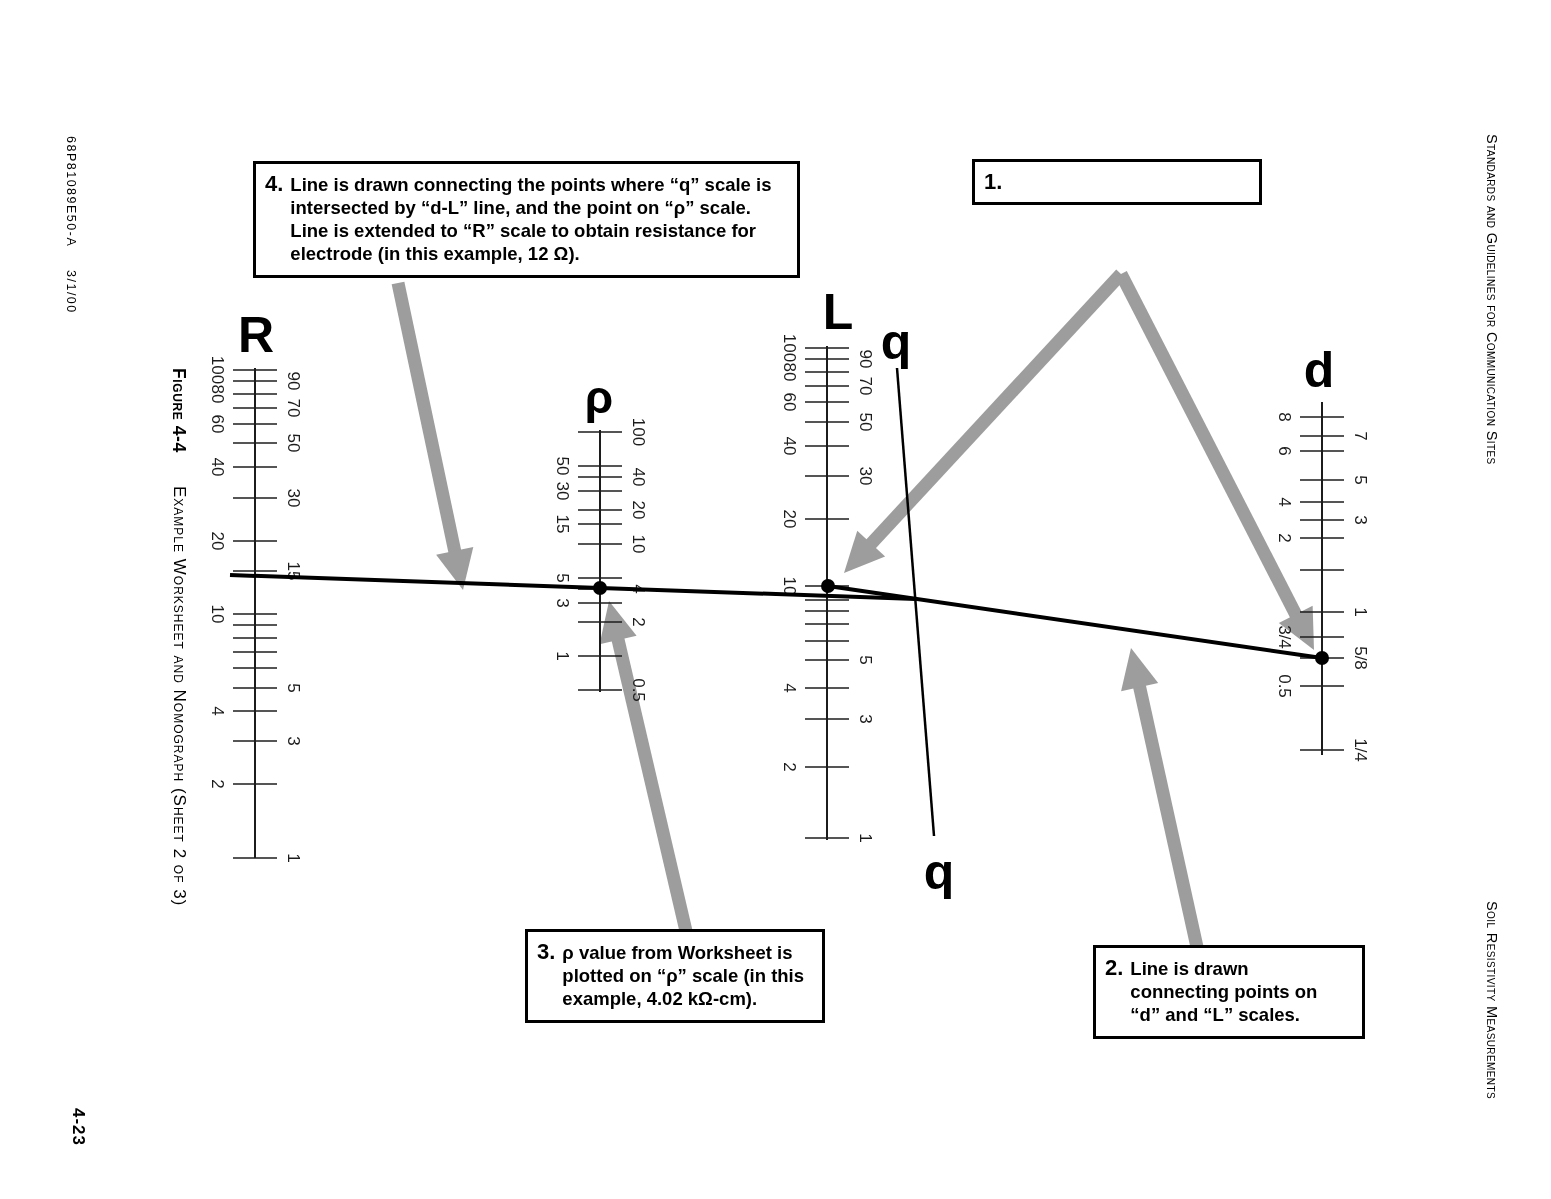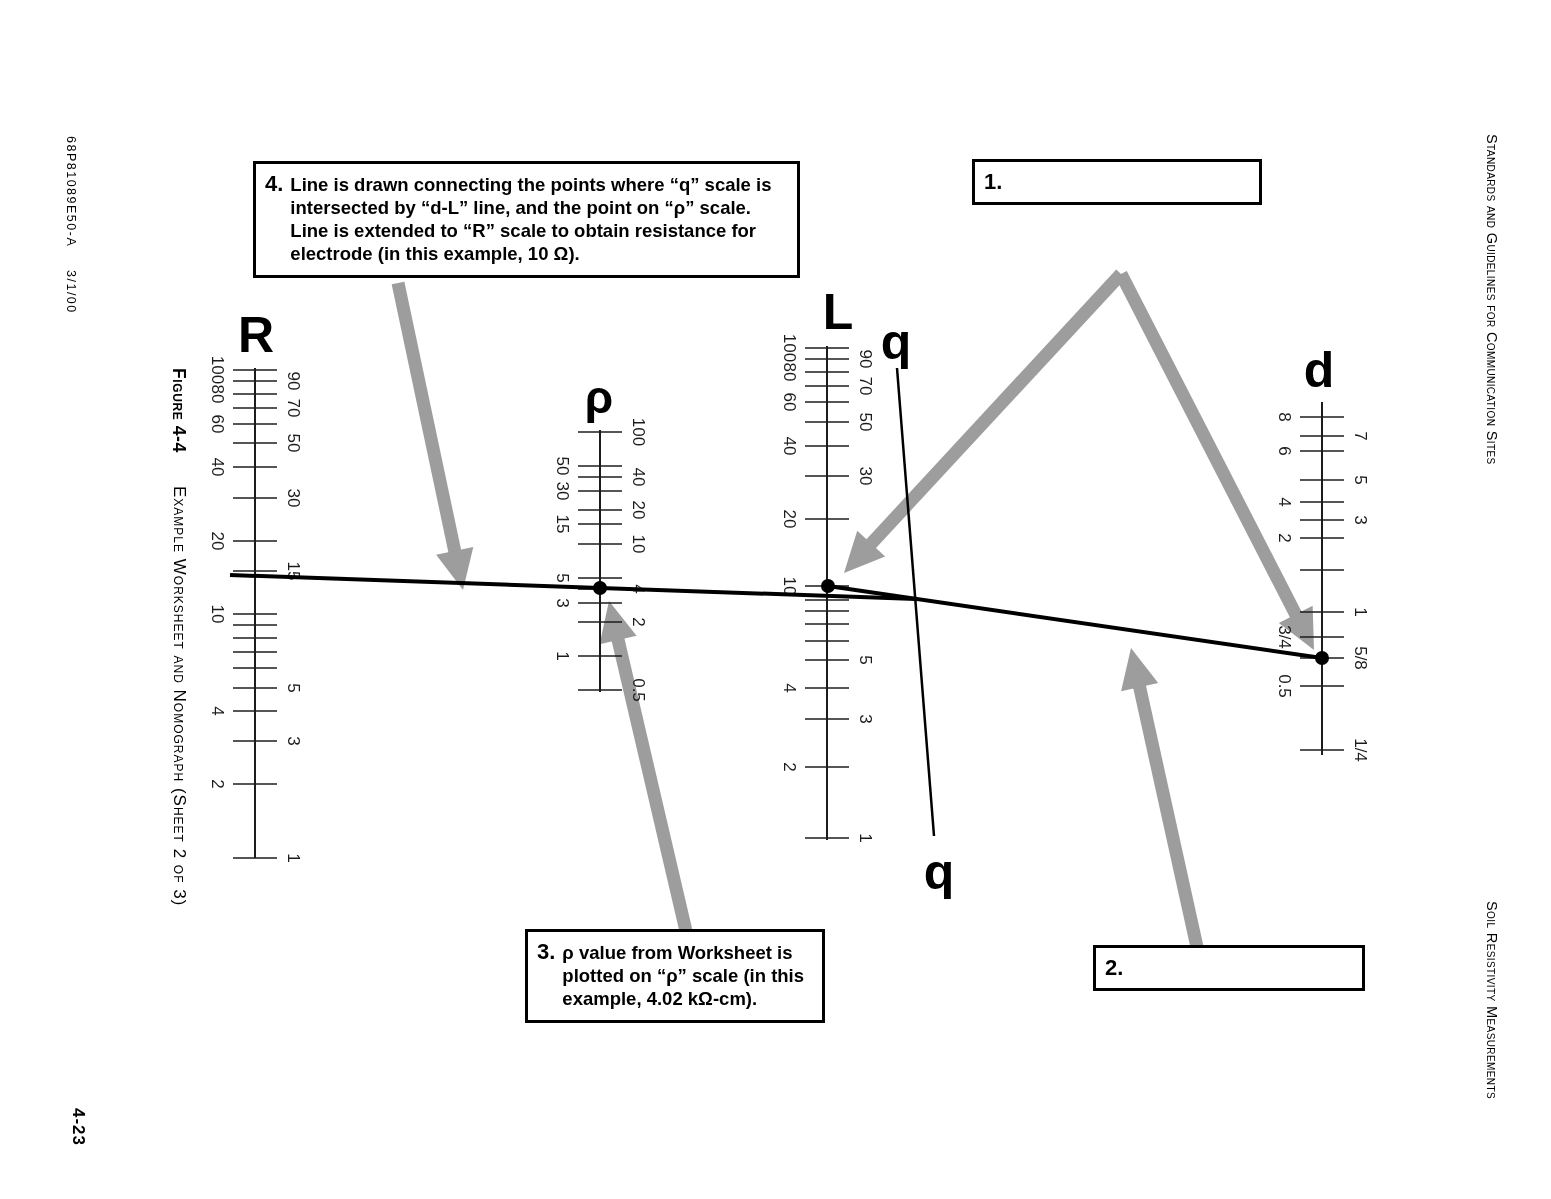--- a/index.html
+++ b/index.html
@@ -190,26 +190,27 @@
   <div class="vtext" style="left:64px;top:136px;font-size:12.5px;letter-spacing:1.5px">68P81089E50-A</div>
   <div class="vtext" style="left:64px;top:270px;font-size:12.5px;letter-spacing:1.5px">3/1/00</div>
   <div class="vtext smallcaps" style="left:168px;top:368px;font-size:17.5px;font-weight:bold;letter-spacing:.6px">Figure 4-4</div>
   <div class="vtext smallcaps" style="left:169px;top:486px;font-size:17px;letter-spacing:1px">Example Worksheet and Nomograph (Sheet 2 of 3)</div>
   <div class="vtext smallcaps" style="left:1484px;top:134px;font-size:14.5px;letter-spacing:.4px">Standards and Guidelines for Communication Sites</div>
   <div class="vtext smallcaps" style="left:1484px;top:901px;font-size:14.5px;letter-spacing:.4px">Soil Resistivity Measurements</div>
   <div class="vtext" style="left:68px;top:1108px;font-size:17px;font-weight:bold;letter-spacing:1px">4-23</div>
 
   <div class="callout" style="left:253px;top:161px;width:547px">
     <span class="num">4.</span>
-    <span class="ctext">Line is drawn connecting the points where “q” scale is intersected by “d-L” line, and the point on “ρ” scale. Line is extended to “R” scale to obtain resistance for electrode (in this example, 10 Ω).</span>
+    <span class="ctext">Line is drawn connecting the points where “q” scale is intersected by “d-L” line, and the point on “ρ” scale. Line is extended to “R” scale to obtain resistance for electrode (in this example, 12 Ω).</span>
   </div>
   <div class="callout" style="left:972px;top:159px;width:290px">
     <span class="num">1.</span>
   </div>
   <div class="callout" style="left:525px;top:929px;width:300px">
     <span class="num">3.</span>
     <span class="ctext">ρ value from Worksheet is plotted on “ρ” scale (in this example, 4.02 kΩ-cm).</span>
   </div>
   <div class="callout" style="left:1093px;top:945px;width:272px">
     <span class="num">2.</span>
+    <span class="ctext">Line is drawn connecting points on “d” and “L” scales.</span>
   </div>
 
 </div>
 
 </body></html>

